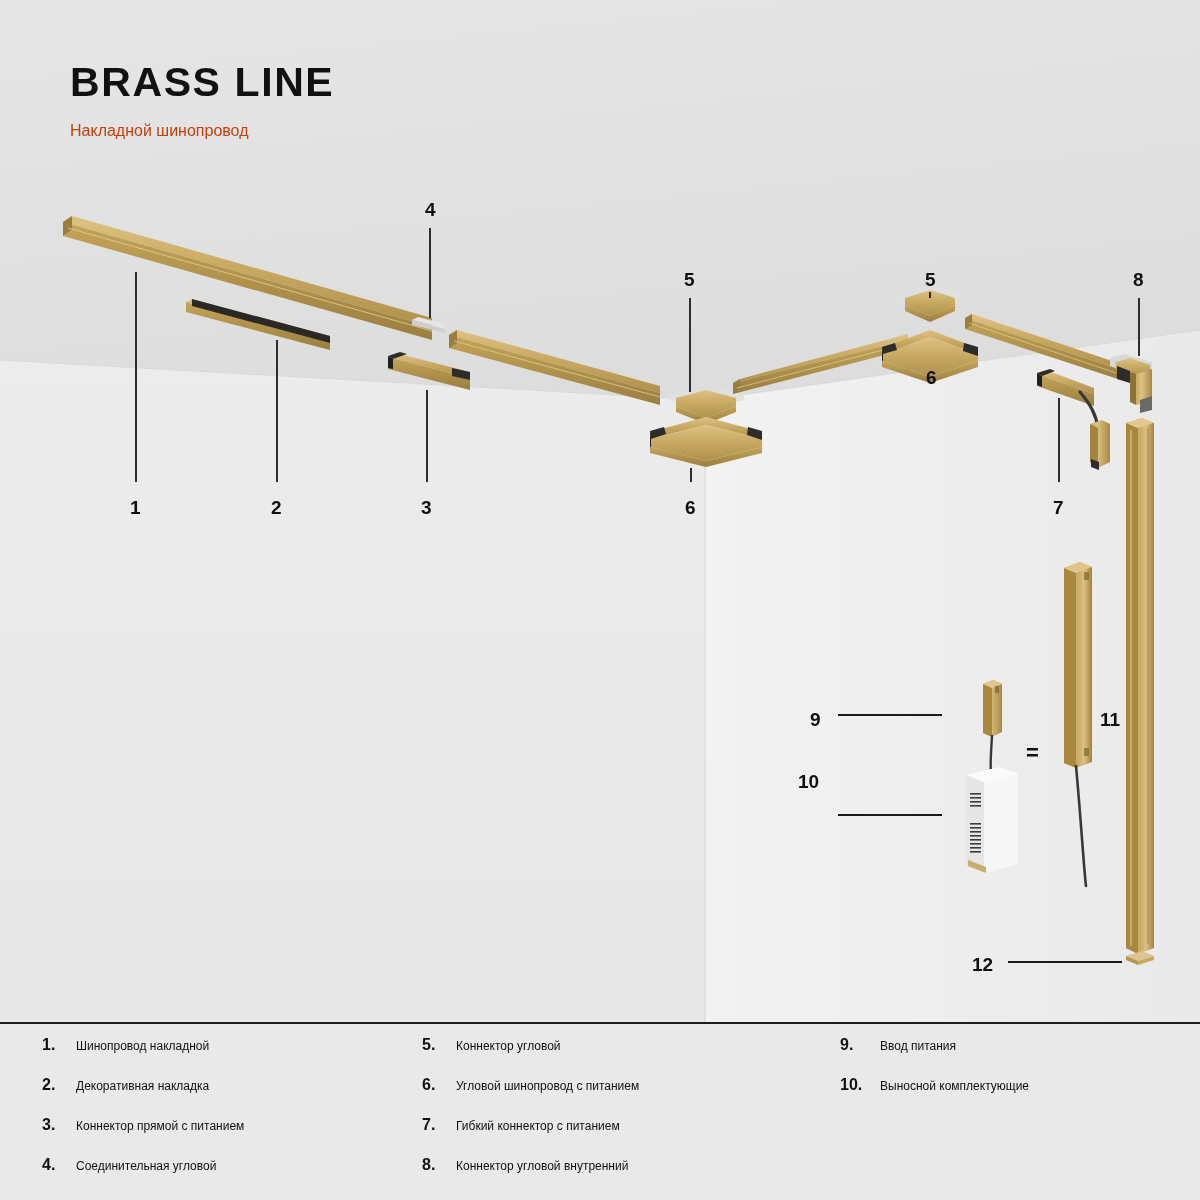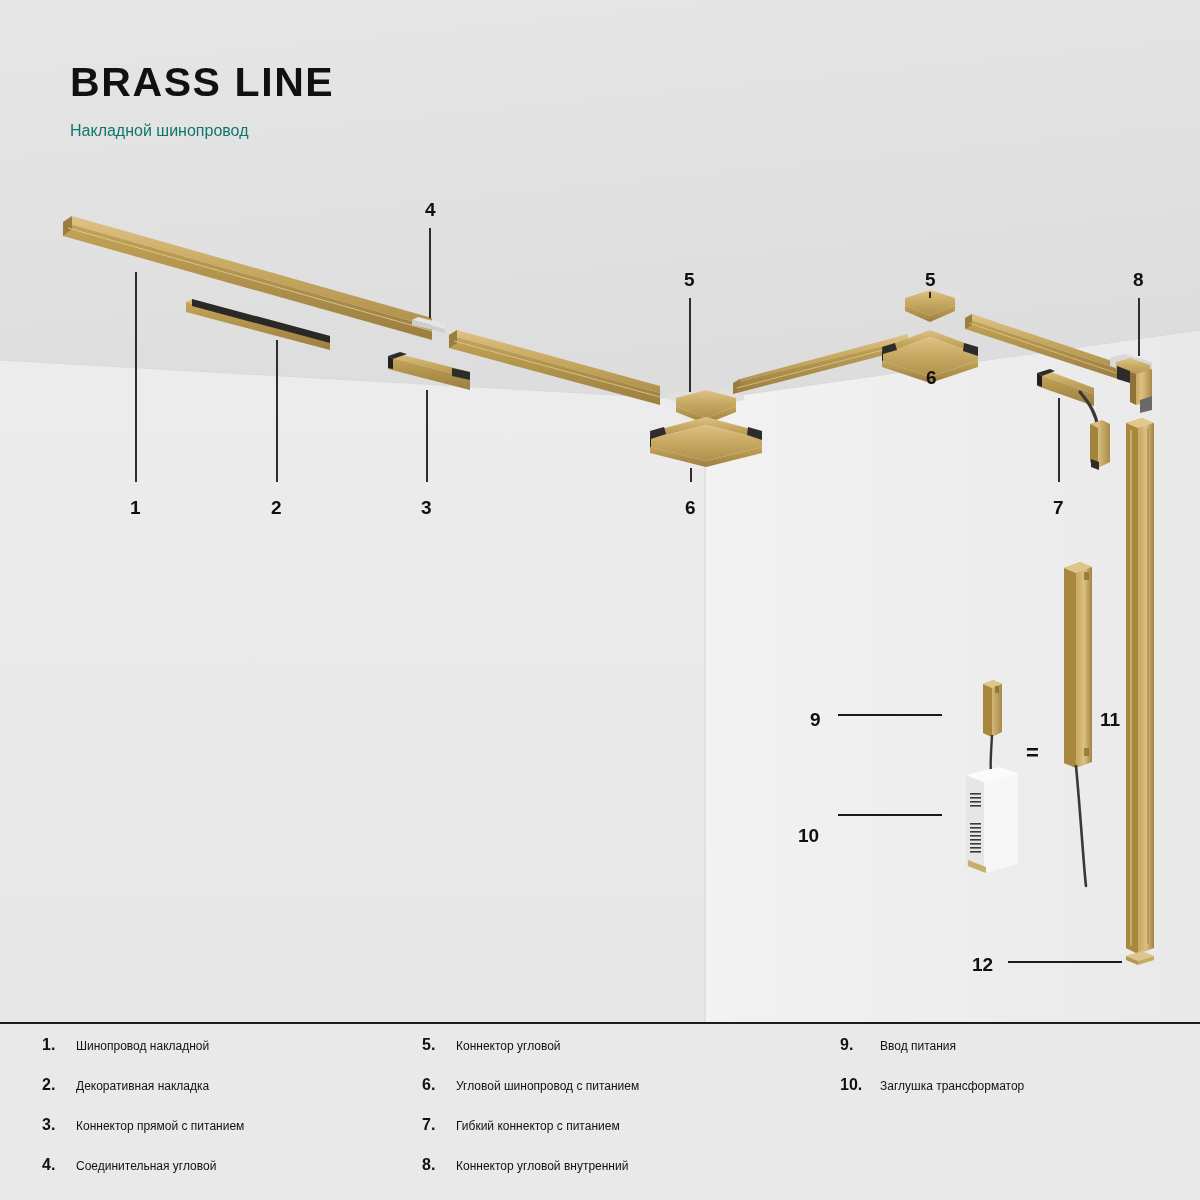--- a/index.html
+++ b/index.html
@@ -15,21 +15,21 @@
   .scene { position: absolute; left:0; top:0; width:1200px; height:1022px; overflow:hidden; }
   .scene svg { position:absolute; left:0; top:0; }
 
   
   .title-block { position:absolute; left:70px; top:62px; }
   .main-title {
     font-size: 41px; font-weight: 700; letter-spacing: 1.6px;
     color: #111; line-height: 1;
   }
   .subtitle {
-    margin-top: 16px; font-size: 16px; color: #0f766e;
+    margin-top: 16px; font-size: 16px; color: #c2410c;
     line-height: 1.45; font-weight: 400;
   }
 
   
   .callout {
     position:absolute; font-size: 19px; font-weight: 700; color:#101010;
     line-height:1; white-space:nowrap;
   }
 
   
@@ -301,21 +301,21 @@
       <div class="callout" style="left: 271px; top: 498px;">2</div>
       <div class="callout" style="left: 421px; top: 498px;">3</div>
       <div class="callout" style="left: 425px; top: 200px;">4</div>
       <div class="callout" style="left: 684px; top: 270px;">5</div>
       <div class="callout" style="left: 925px; top: 270px;">5</div>
       <div class="callout" style="left: 685px; top: 498px;">6</div>
       <div class="callout" style="left: 926px; top: 368px;">6</div>
       <div class="callout" style="left: 1053px; top: 498px;">7</div>
       <div class="callout" style="left: 1133px; top: 270px;">8</div>
       <div class="callout" style="left: 810px; top: 710px;">9</div>
-      <div class="callout" style="left: 798px; top: 826px; text-align: right;">10</div>
+      <div class="callout" style="left: 798px; top: 772px; text-align: right;">10</div>
       <div class="callout" style="left: 1100px; top: 710px;">11</div>
       <div class="callout" style="left: 972px; top: 955px;">12</div>
     </div>
 
   <div class="eq-sign" style="left:1026px; top:742px;">=</div>
 
   <div class="legend">
     <div class="legend-cols">
       <div class="legend-col c1" id="legend-c1">
           <div class="legend-row">
@@ -353,19 +353,19 @@
             <span class="legend-text">Коннектор угловой внутренний</span>
           </div>
         </div>
       <div class="legend-col c3" id="legend-c3">
           <div class="legend-row">
             <span class="legend-num">9.</span>
             <span class="legend-text">Ввод питания</span>
           </div>
           <div class="legend-row">
             <span class="legend-num">10.</span>
-            <span class="legend-text">Заглушка трансформатор</span>
+            <span class="legend-text">Выносной комплектующие</span>
           </div>
         </div>
     </div>
   </div>
 
 </div>
 
 </body></html>

